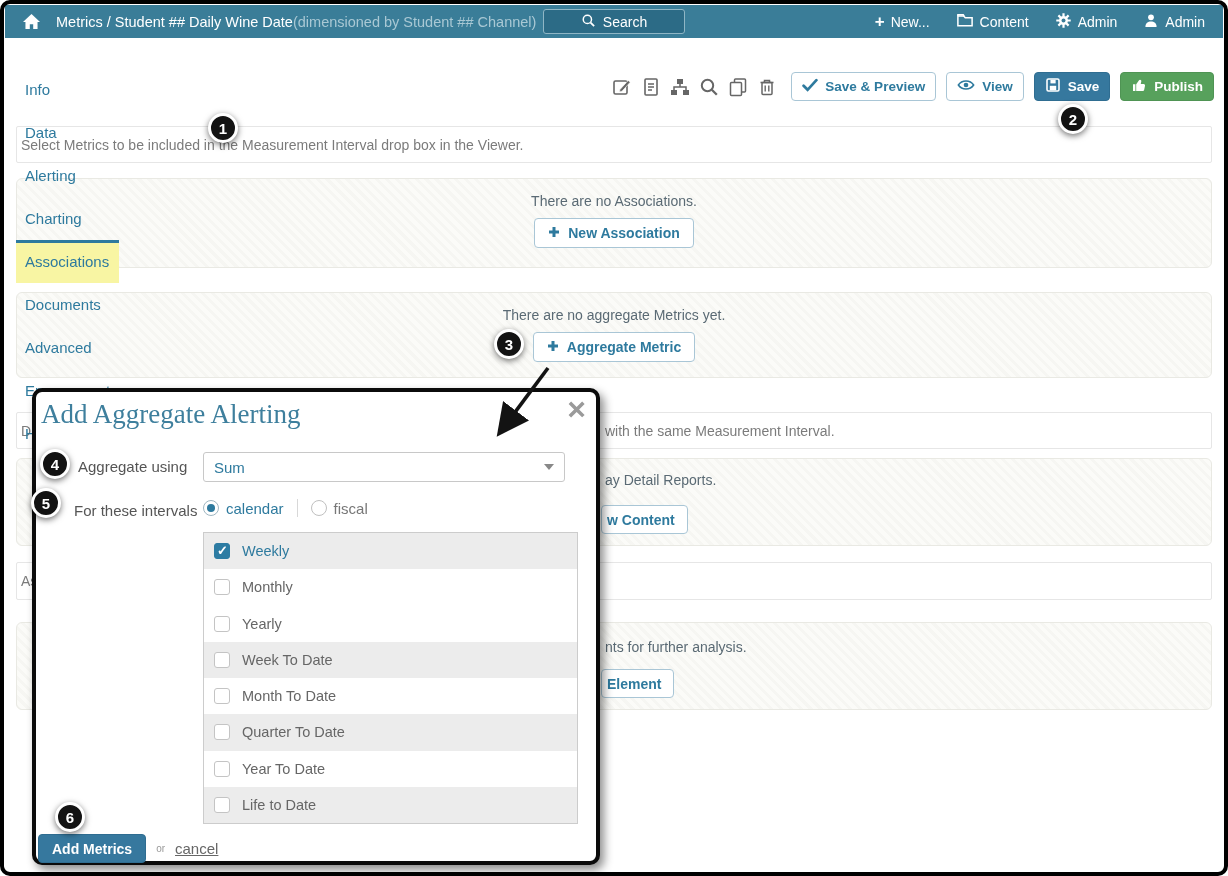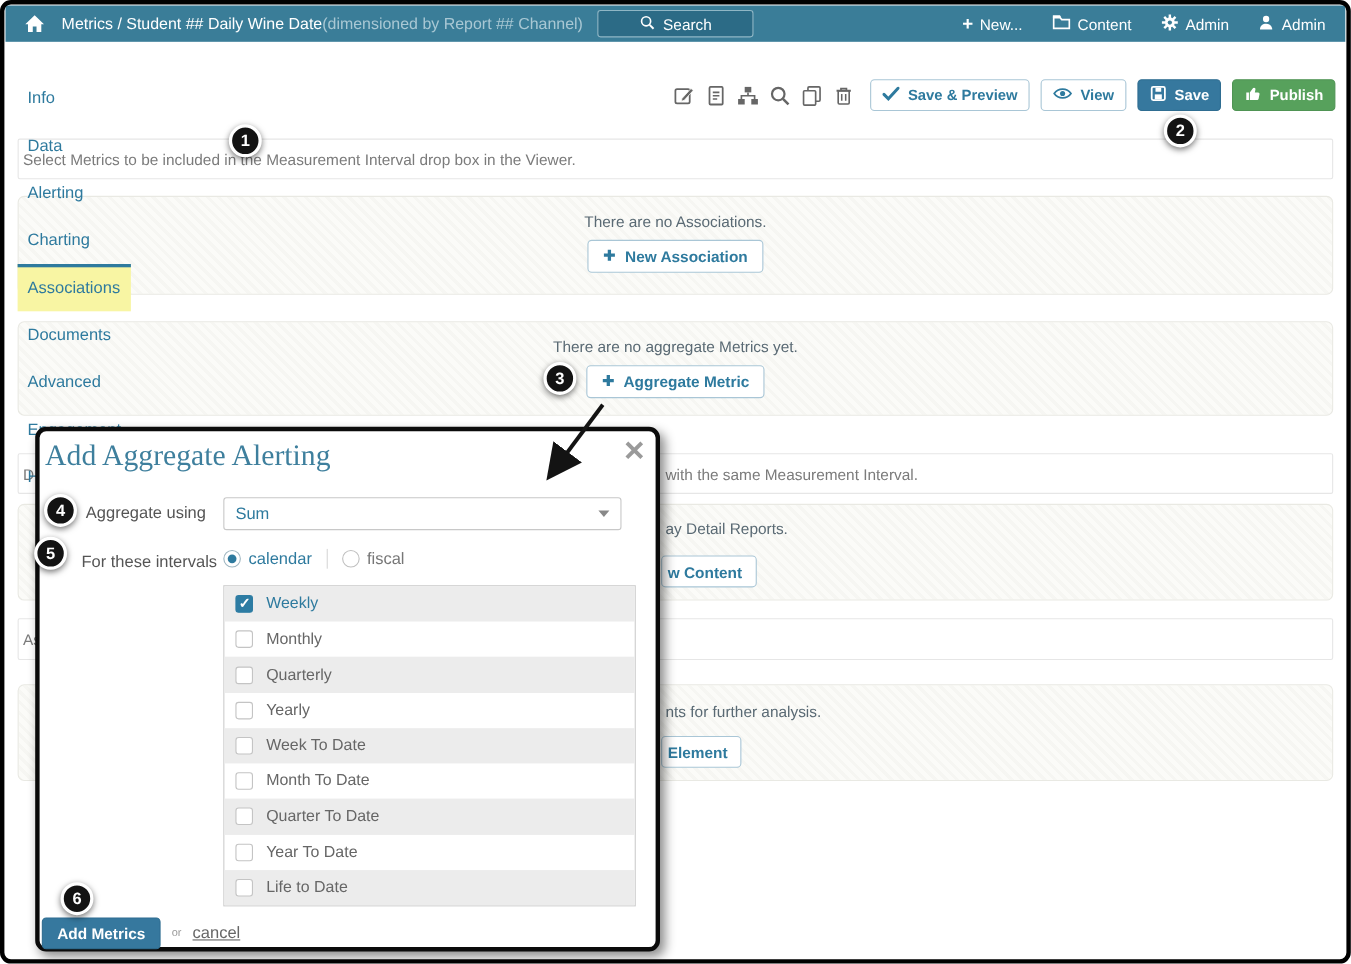--- a/index.html
+++ b/index.html
@@ -95,21 +95,21 @@
 </style>
 </head>
 <body>
 
 <div class="header">
   <span class="home">
     <svg width="19" height="17" viewBox="0 0 20 18">
         <path d="M10 1 L19 9.5 h-2.6 v7.5 h-4.6 v-5.2 h-3.6 v5.2 H3.6 V9.5 H1 Z" fill="#fff"></path>
       </svg>
   </span>
-  <span class="crumb"><span>Metrics / Student ## Daily Wine Date</span><span class="dim">(dimensioned by Report ## Channel)</span></span>
+  <span class="crumb"><span>Metrics / Student ## Daily Wine Date</span><span class="dim">(dimensioned by Student ## Channel)</span></span>
   <div class="searchbtn">
     <span>
       <svg width="15" height="15" viewBox="0 0 20 20">
           <circle cx="8.5" cy="8.5" r="5.5" stroke="#fff" stroke-width="2" fill="none"></circle>
           <path d="M12.8 12.8 L17.5 17.5" stroke="#fff" stroke-width="2.4"></path>
         </svg>
     </span>
     <span>Search</span>
   </div>
   <div class="hnav">
@@ -302,24 +302,20 @@
 
   <div class="ilist">
     <div class="irow alt checkedrow">
       <span class="cbx on"></span>
       <span class="ilabel">Weekly</span>
     </div>
     <div class="irow">
       <span class="cbx"></span>
       <span class="ilabel">Monthly</span>
     </div>
-    <div class="irow alt">
-      <span class="cbx"></span>
-      <span class="ilabel">Quarterly</span>
-    </div>
     <div class="irow">
       <span class="cbx"></span>
       <span class="ilabel">Yearly</span>
     </div>
     <div class="irow alt">
       <span class="cbx"></span>
       <span class="ilabel">Week To Date</span>
     </div>
     <div class="irow">
       <span class="cbx"></span>

